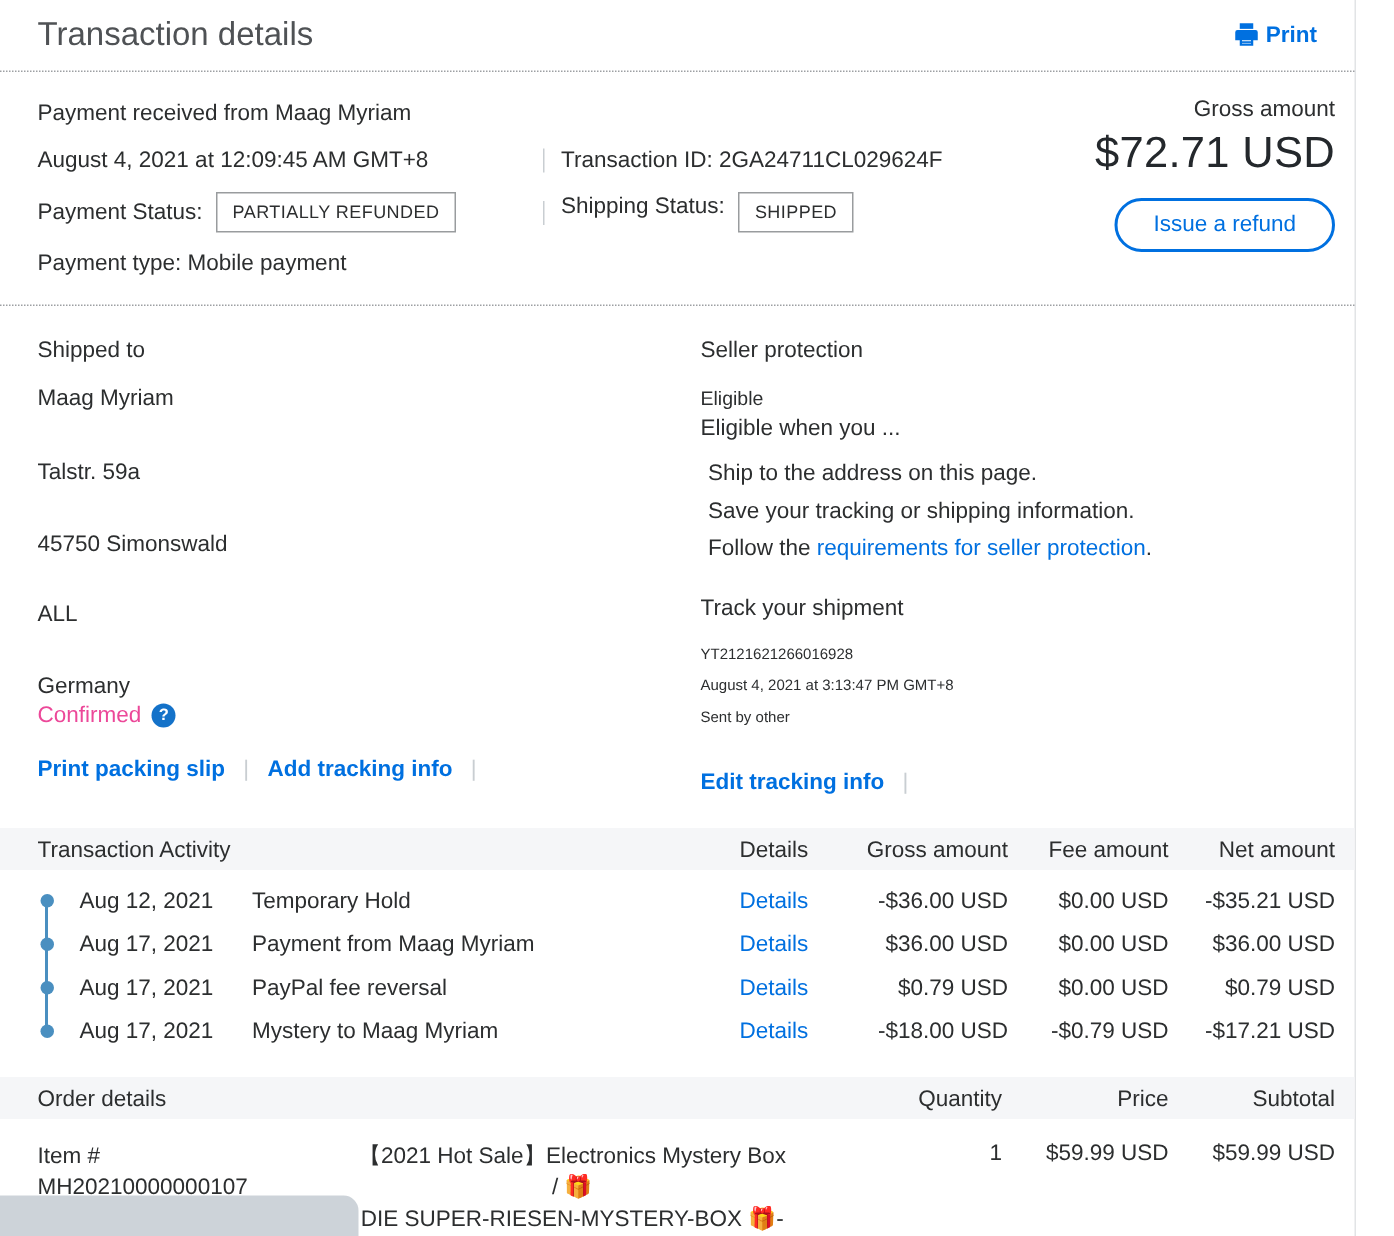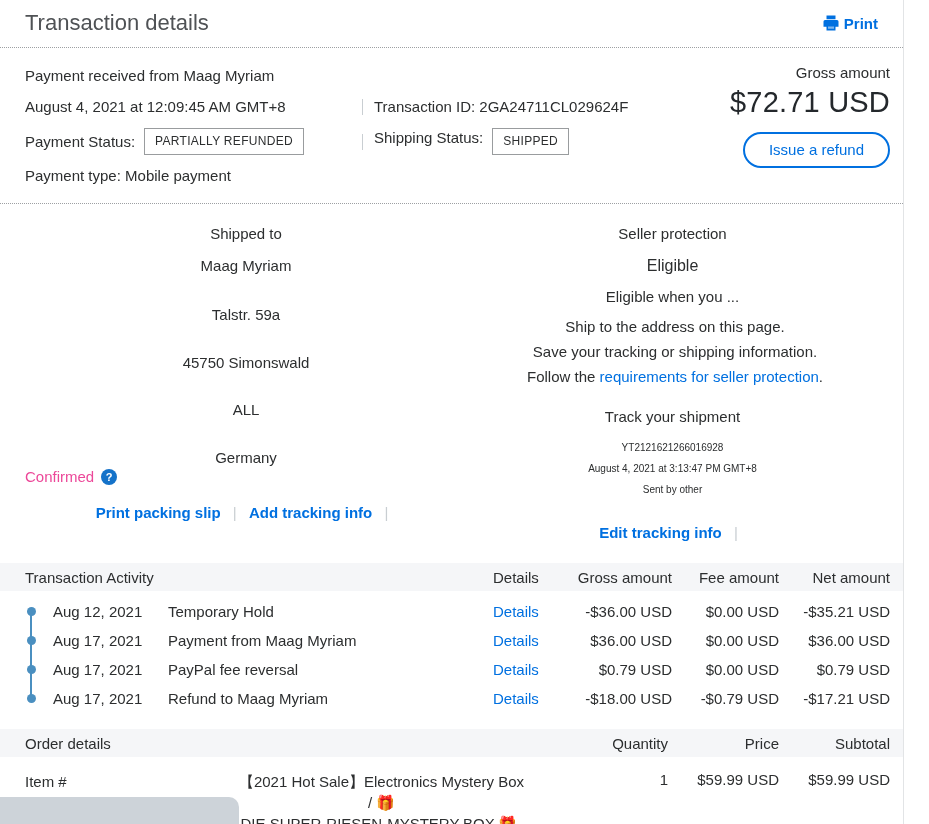--- a/index.html
+++ b/index.html
@@ -23,35 +23,35 @@
   .badge { display: inline-block; border: 1px solid #999c9e; padding: 2px 10px 3px 10px;
            font-size: 12px; letter-spacing: 0.3px; margin-left: 9px; white-space: nowrap; }
   .gross-block { position: absolute; top: 16px; right: 13px; text-align: right; }
   .gross-label { font-size: 15px; }
   .gross-amount { font-size: 29px; font-weight: 500; color: #24282c; margin-top: 5px; letter-spacing: 0.2px; }
   .refund-btn { display: inline-block; margin-top: 13px; border: 2px solid #0070e0; color: #0070e0;
                 background: #fff; border-radius: 24px; padding: 7px 24px 8px 24px; font-size: 15px;
                 font-family: inherit; cursor: pointer; }
 
   
-  .cols { display: flex; padding: 20px 25px 14px 25px; text-align: center; }
+  .cols { display: flex; padding: 20px 25px 14px 25px; }
   .left-col { width: 442px; flex-shrink: 0; }
   .right-col { flex: 1; }
   .sec-title { font-size: 15px; line-height: 20px; margin-bottom: 12px; }
   .ship-name { font-size: 15px; line-height: 20px; margin-bottom: 24px; }
   .addr div { font-size: 15px; line-height: 17.5px; margin-top: 30px; }
   .confirmed-row { display: flex; align-items: center; gap: 7px; margin-top: 2px; }
   .confirmed-txt { color: #ec4899; font-size: 15px; }
   .help-icon { width: 16px; height: 16px; border-radius: 50%; background: #1472c9; color: #fff;
                font-size: 11px; font-weight: 700; display: inline-flex; align-items: center;
                justify-content: center; cursor: pointer; }
   .link-row { margin-top: 19px; font-size: 15px; }
   .blue-link { color: #0070e0; font-weight: 700; cursor: pointer; text-decoration: none; }
   .sep { color: #c9ced2; margin: 0 8px; font-weight: 400; }
-  .eligible { font-size: 16px; line-height: 20px; margin-bottom: 11px; }
+  .eligible { font-size: 13px; line-height: 20px; margin-bottom: 0; }
   .elig-sub { font-size: 15px; line-height: 20px; margin-bottom: 7px; }
   .req-list { padding-left: 5px; }
   .req-list div { font-size: 15px; font-weight: 400; line-height: 25px; }
   .inline-link { color: #0070e0; cursor: pointer; }
   .track-title { font-size: 15px; margin-top: 19px; margin-bottom: 12px; }
   .track-info div { font-size: 10px; line-height: 21px; }
   .edit-row { margin-top: 24px; font-size: 15px; }
 
   
   .act-header { display: grid; grid-template-columns: 1fr 80px 99px 107px 111px;
@@ -211,21 +211,21 @@
       <span>Aug 17, 2021</span>
       <span>PayPal fee reversal</span>
       <span class="details-link">Details</span>
       <span class="ta-right">$0.79 USD</span>
       <span class="ta-right">$0.00 USD</span>
       <span class="ta-right">$0.79 USD</span>
     </div>
     <div class="act-row">
       <span class="dot"></span>
       <span>Aug 17, 2021</span>
-      <span>Refund to Maag Myriam</span>
+      <span>Mystery to Maag Myriam</span>
       <span class="details-link">Details</span>
       <span class="ta-right">-$18.00 USD</span>
       <span class="ta-right">-$0.79 USD</span>
       <span class="ta-right">-$17.21 USD</span>
     </div>
   </div>
 
   <div class="ord-header">
     <div>Order details</div>
     <div class="ta-right">Quantity</div>

